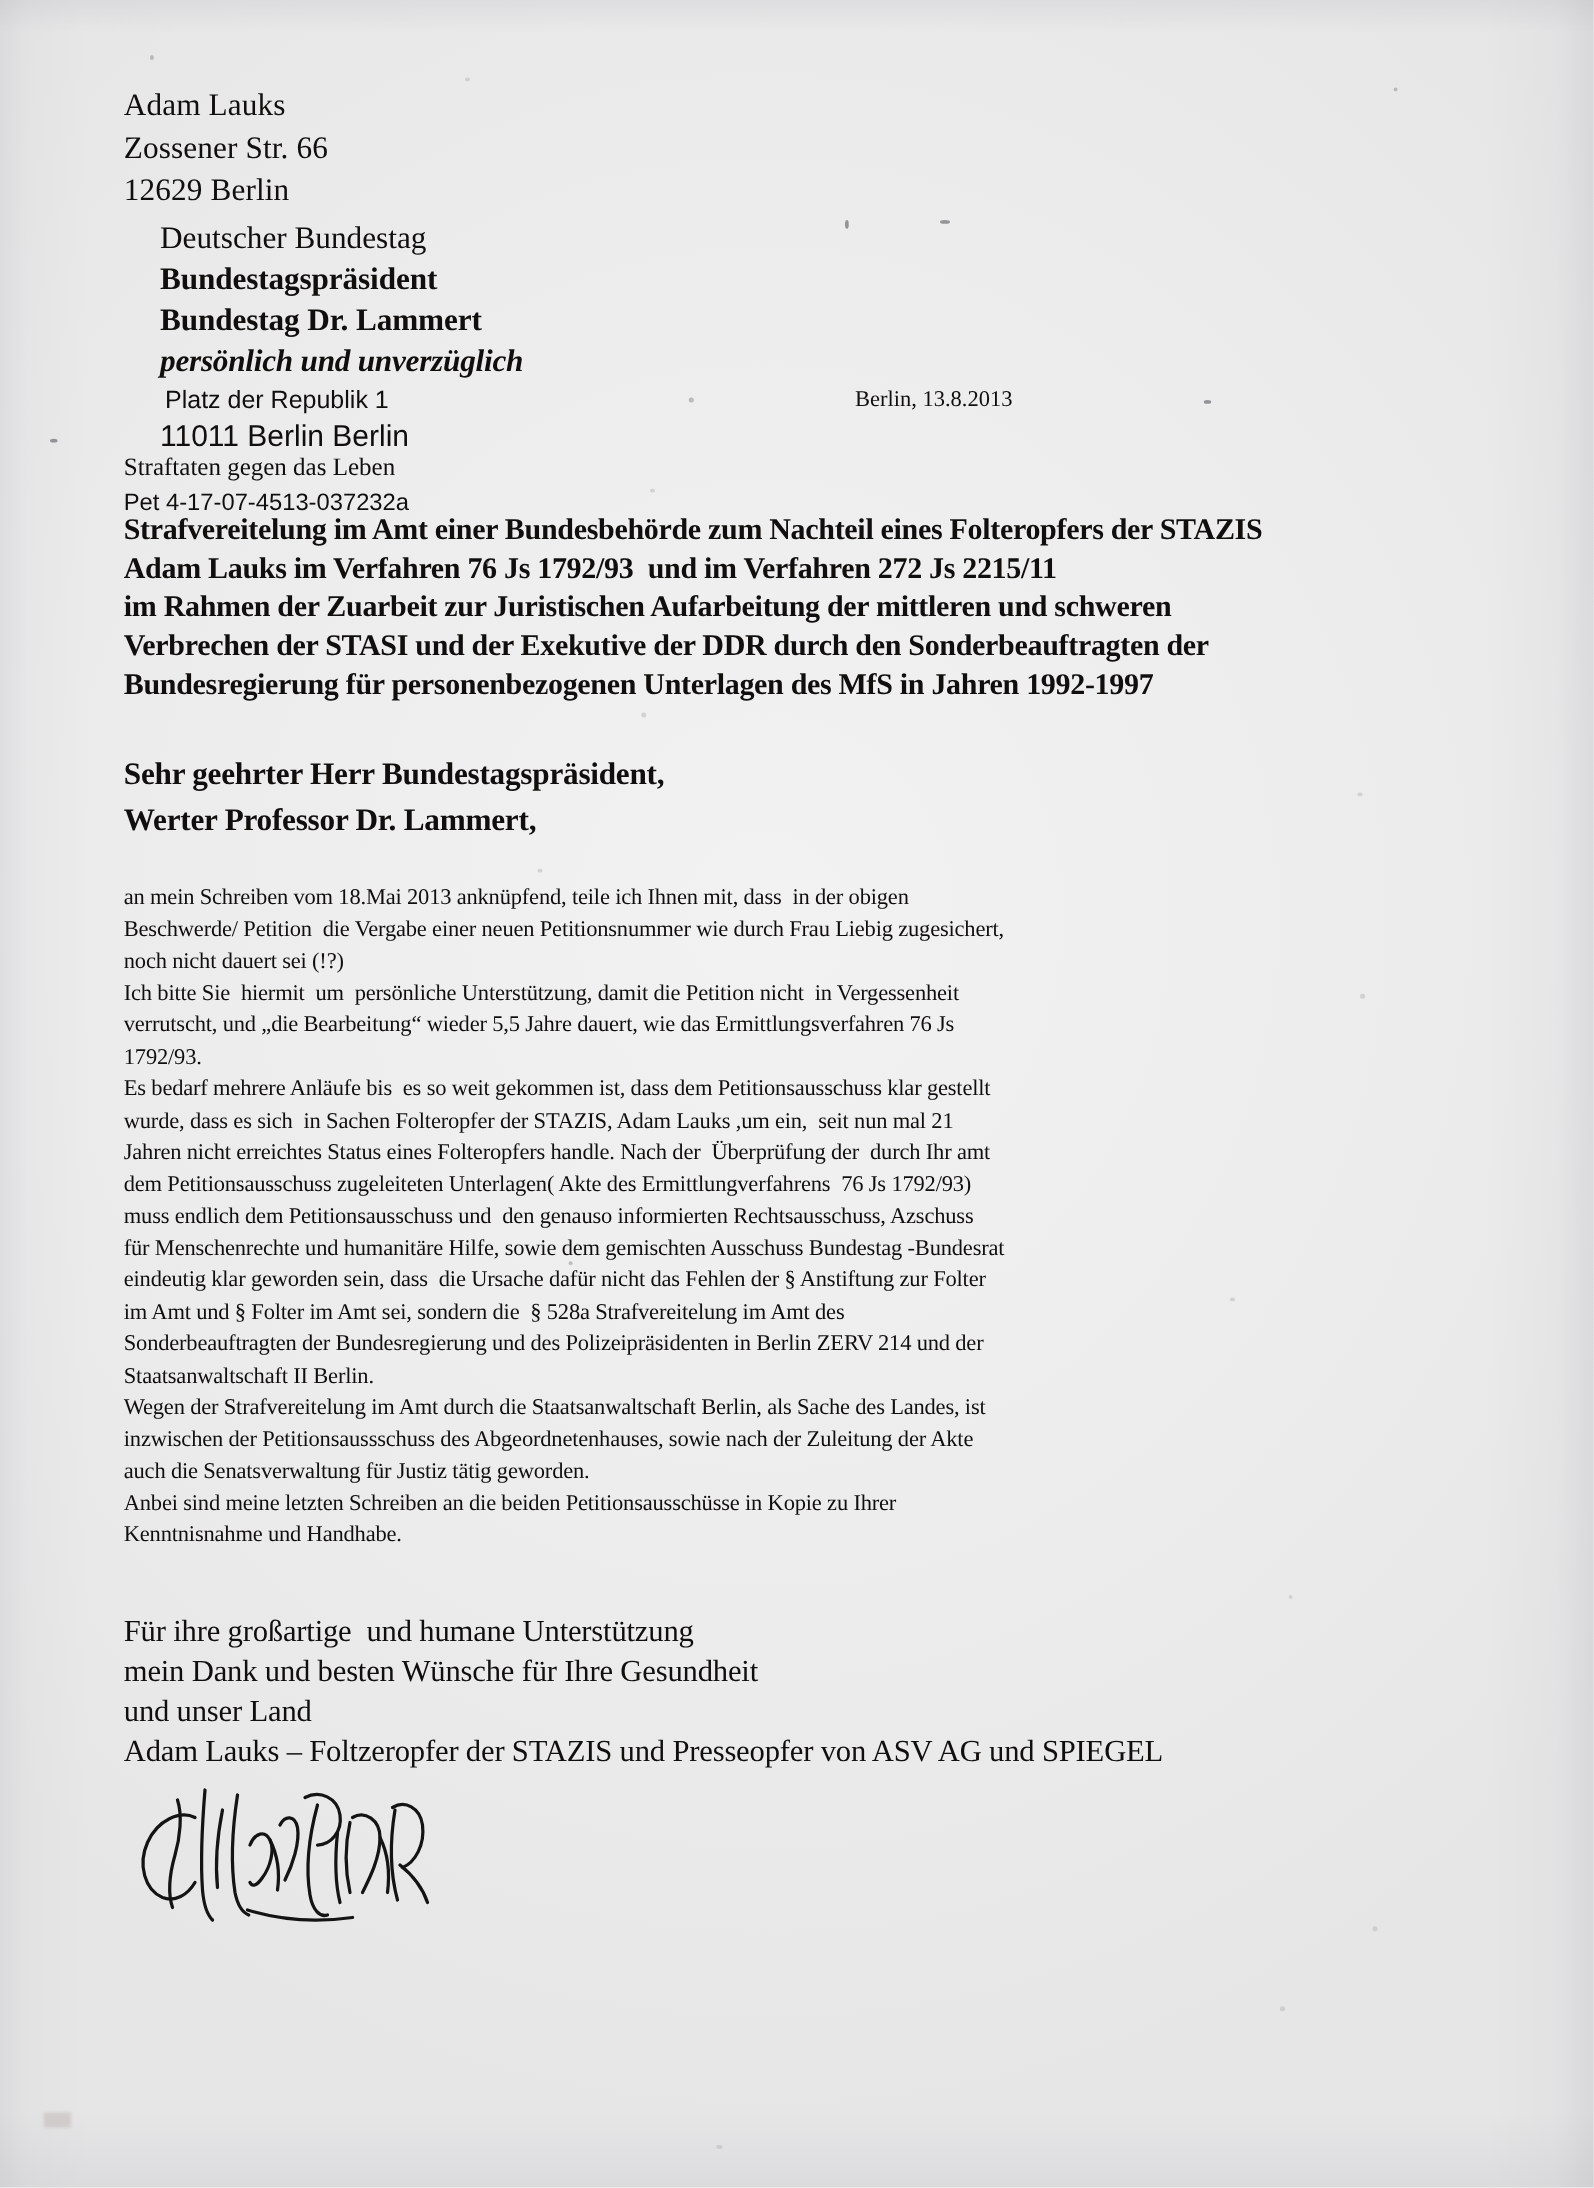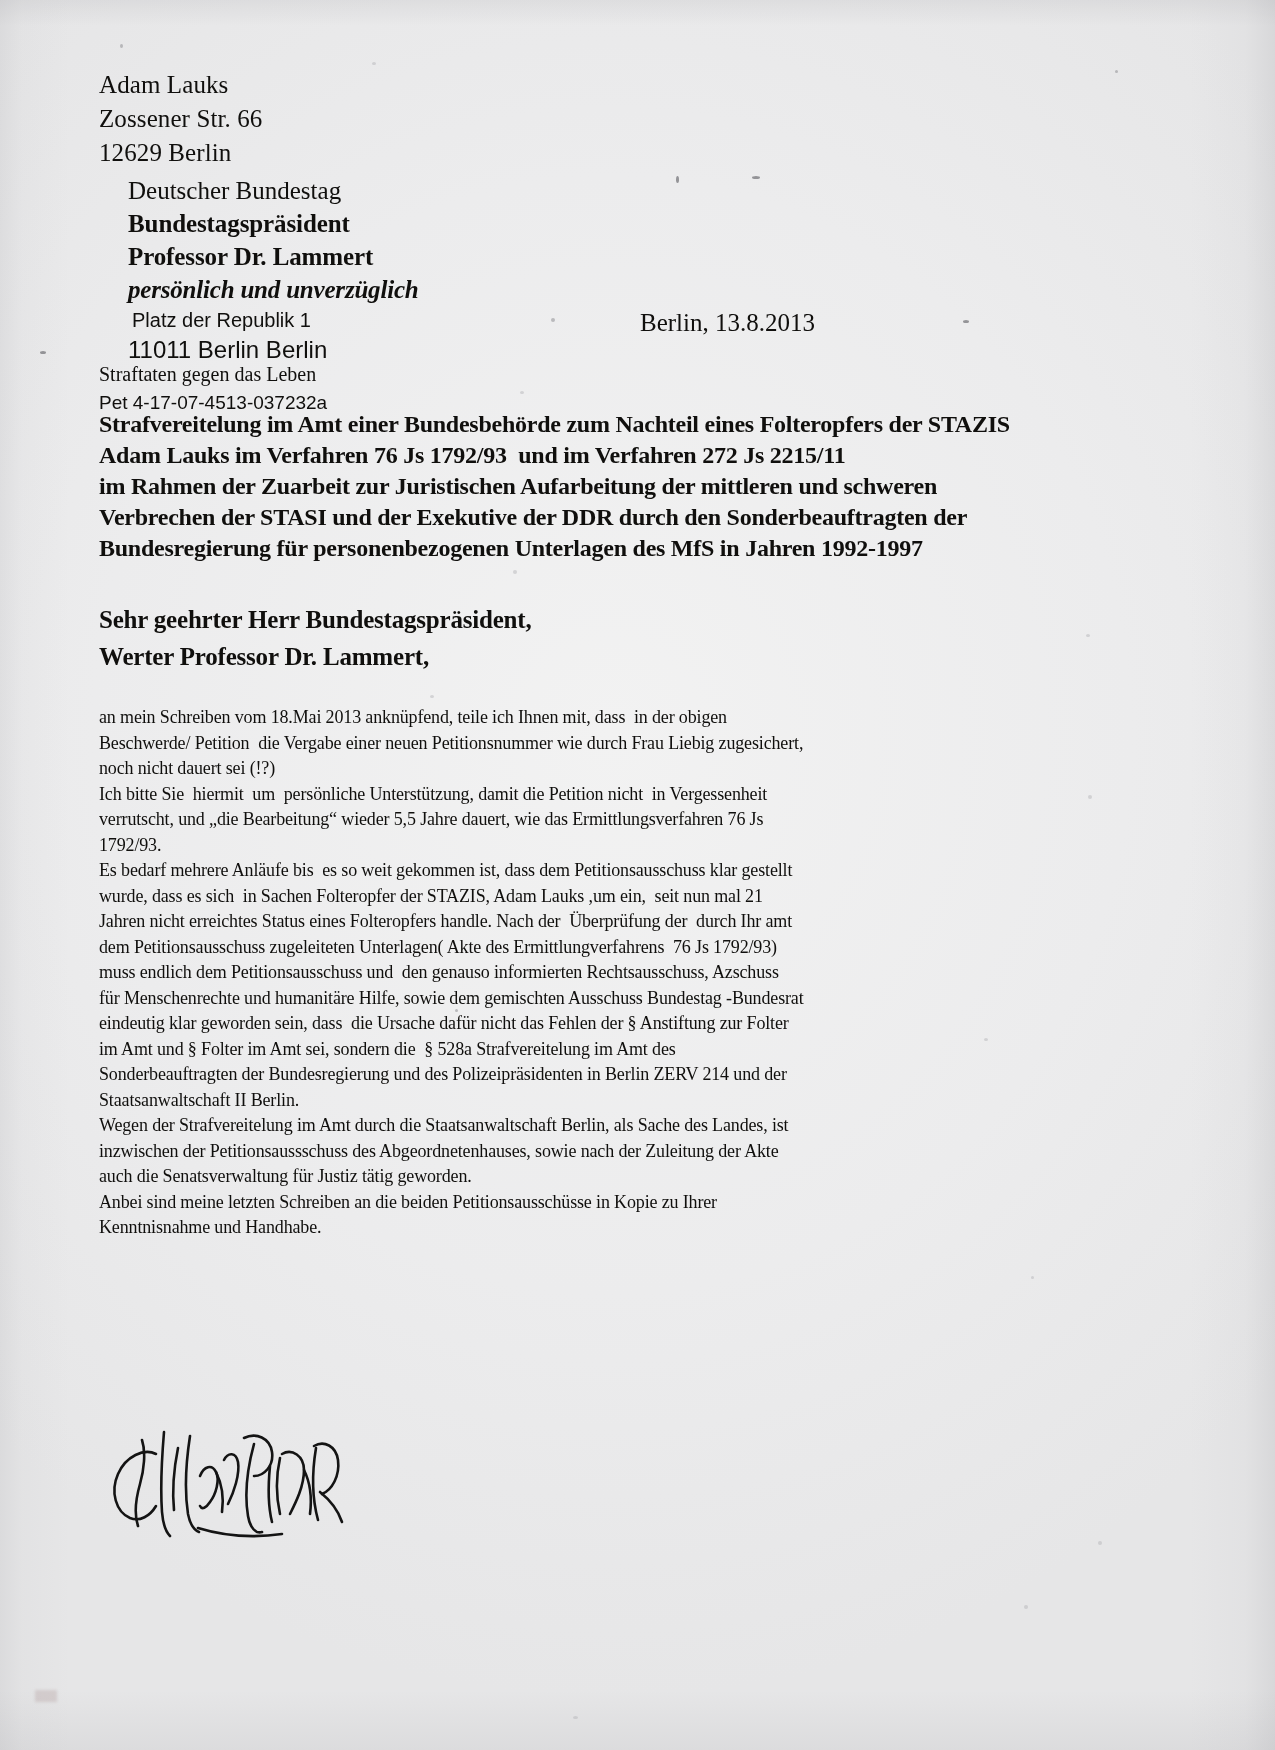--- a/index.html
+++ b/index.html
@@ -73,21 +73,21 @@
   #sender { left: 99px; top: 72px; font-size: 25px; }
   #sender .line { margin-bottom: 9px; letter-spacing: .1px; }
 
   
   #recipient { left: 99px; top: 178px; font-size: 25px; }
   #recipient .line { margin-bottom: 8px; margin-left: 29px; }
   #recipient .b  { font-weight: bold; letter-spacing: -.1px; }
   #recipient .bi { font-weight: bold; font-style: italic; letter-spacing: -.2px; }
   #recipient .sm { font-family: "Liberation Sans", sans-serif; font-size: 20px; padding-left: 4px; }
 
-  #datum { left: 640px; top: 310px; font-size: 25px; }
+  #datum { left: 684px; top: 310px; font-size: 18px; }
 
   
   #subject { left: 99px; top: 364px; font-size: 24px; }
   #subject .head  { font-size: 20px; margin-bottom: 9px; }
   #subject .petno { font-family: "Liberation Sans", sans-serif; font-size: 19px; }
   #subject .bold  { font-weight: bold; font-size: 24px; margin-bottom: 7px; letter-spacing: -.25px; }
 
   
   #salutation { left: 99px; top: 607px; font-size: 25px; font-weight: bold; letter-spacing: -.2px; }
   #salutation .line { margin-bottom: 12px; }
@@ -131,21 +131,21 @@
 
   <div class="blk ser" id="sender">
     <div class="line">Adam Lauks</div>
     <div class="line">Zossener Str. 66</div>
     <div class="line">12629 Berlin</div>
   </div>
 
   <div class="blk ser" id="recipient">
     <div class="line">Deutscher Bundestag</div>
     <div class="line b">Bundestagspräsident</div>
-    <div class="line b">Professor Dr. Lammert</div>
+    <div class="line b">Bundestag Dr. Lammert</div>
     <div class="line bi">persönlich und unverzüglich</div>
     <div class="line sm">Platz der Republik 1</div>
     <div class="line sans" style="font-size:24px">11011 Berlin Berlin</div>
   </div>
 
   <div class="blk ser" id="datum">
     <div class="line">Berlin, 13.8.2013</div>
   </div>
 
   <div class="blk ser" id="subject">
@@ -180,20 +180,26 @@
     <div class="line">im Amt und § Folter im Amt sei, sondern die  § 528a Strafvereitelung im Amt des</div>
     <div class="line">Sonderbeauftragten der Bundesregierung und des Polizeipräsidenten in Berlin ZERV 214 und der</div>
     <div class="line">Staatsanwaltschaft II Berlin.</div>
     <div class="line">Wegen der Strafvereitelung im Amt durch die Staatsanwaltschaft Berlin, als Sache des Landes, ist</div>
     <div class="line">inzwischen der Petitionsaussschuss des Abgeordnetenhauses, sowie nach der Zuleitung der Akte</div>
     <div class="line">auch die Senatsverwaltung für Justiz tätig geworden.</div>
     <div class="line">Anbei sind meine letzten Schreiben an die beiden Petitionsausschüsse in Kopie zu Ihrer</div>
     <div class="line">Kenntnisnahme und Handhabe.</div>
   </div>
 
+  <div class="blk ser" id="closing">
+    <div class="line">Für ihre großartige  und humane Unterstützung</div>
+    <div class="line">mein Dank und besten Wünsche für Ihre Gesundheit</div>
+    <div class="line">und unser Land</div>
+    <div class="line">Adam Lauks – Foltzeropfer der STAZIS und Presseopfer von ASV AG und SPIEGEL</div>
+  </div>
 
   <div class="blk" id="signature">
     <svg width="270" height="135" viewBox="0 0 270 135" fill="none" xmlns="http://www.w3.org/2000/svg" aria-hidden="true">
       <g stroke="#141414" stroke-width="2.6" stroke-linecap="round" stroke-linejoin="round" fill="none">
 
         <path d="M52 36 C40 30, 22 38, 14 56 C6 74, 12 94, 26 100 C36 104, 46 98, 52 88"></path>
         <path d="M38 22 C42 34, 40 52, 36 66 C32 80, 30 96, 34 108"></path>
 
         <path d="M60 14 C58 38, 56 66, 58 94 C59 106, 62 114, 66 118"></path>
         <path d="M74 30 C70 50, 68 72, 70 92"></path>

